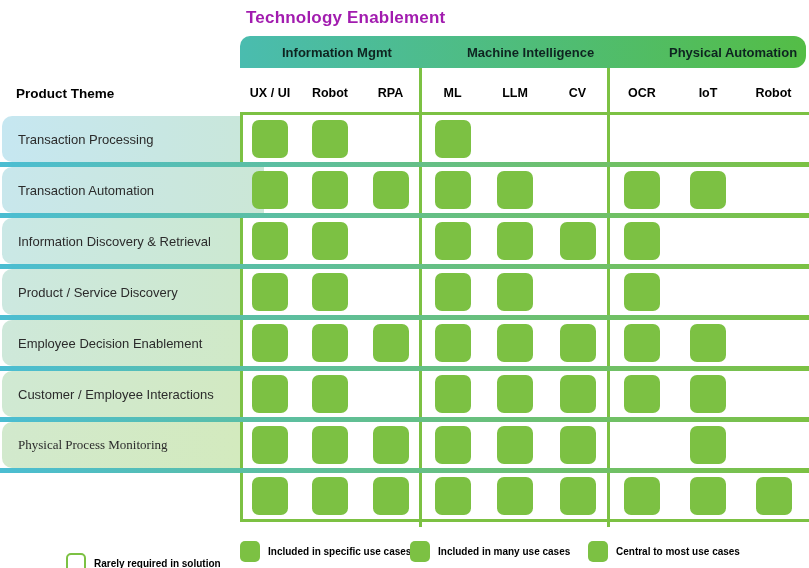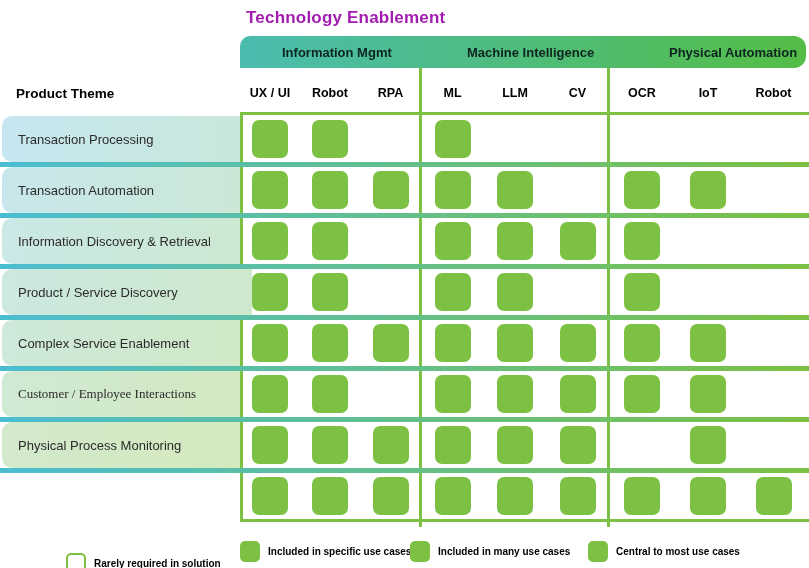--- a/index.html
+++ b/index.html
@@ -119,21 +119,21 @@
           </div>
           <div class="cell"></div>
           <div class="cell"></div>
           <div class="cell"></div>
           <div class="cell"></div>
           <div class="cell"></div>
         </div>
       </div>
       <div class="sep" style="background: linear-gradient(to right, rgb(75, 189, 210), rgb(124, 193, 67));"></div>
       <div class="row">
-        <div class="row-band" style="background: linear-gradient(to right, rgb(200, 231, 236), rgb(203, 231, 214));">
+        <div class="row-band" style="background: linear-gradient(to right, rgb(200, 231, 236), rgb(203, 231, 214)); padding-left: 24px;">
           <span class="row-label">Transaction Automation</span>
         </div>
         <div class="row-cells">
           <div class="cell">
             <div class="sq" style="background: rgb(124, 193, 67);"></div>
           </div>
           <div class="cell">
             <div class="sq" style="background: rgb(124, 193, 67);"></div>
           </div>
           <div class="cell">
@@ -179,21 +179,21 @@
           </div>
           <div class="cell">
             <div class="sq" style="background: rgb(124, 193, 67);"></div>
           </div>
           <div class="cell"></div>
           <div class="cell"></div>
         </div>
       </div>
       <div class="sep" style="background: linear-gradient(to right, rgb(75, 189, 210), rgb(124, 193, 67));"></div>
       <div class="row">
-        <div class="row-band" style="background: linear-gradient(to right, rgb(204, 232, 224), rgb(206, 232, 204)); padding-left: 12px;">
+        <div class="row-band" style="background: linear-gradient(to right, rgb(204, 232, 224), rgb(206, 232, 204));">
           <span class="row-label">Product / Service Discovery</span>
         </div>
         <div class="row-cells">
           <div class="cell">
             <div class="sq" style="background: rgb(124, 193, 67);"></div>
           </div>
           <div class="cell">
             <div class="sq" style="background: rgb(124, 193, 67);"></div>
           </div>
           <div class="cell"></div>
@@ -207,53 +207,53 @@
           <div class="cell">
             <div class="sq" style="background: rgb(124, 193, 67);"></div>
           </div>
           <div class="cell"></div>
           <div class="cell"></div>
         </div>
       </div>
       <div class="sep" style="background: linear-gradient(to right, rgb(75, 189, 210), rgb(124, 193, 67));"></div>
       <div class="row">
         <div class="row-band" style="background: linear-gradient(to right, rgb(206, 232, 218), rgb(208, 233, 199));">
-          <span class="row-label">Complex Service Enablement</span>
-        </div>
-        <div class="row-cells">
-          <div class="cell">
-            <div class="sq" style="background: rgb(124, 193, 67);"></div>
-          </div>
-          <div class="cell">
-            <div class="sq" style="background: rgb(124, 193, 67);"></div>
-          </div>
-          <div class="cell">
-            <div class="sq" style="background: rgb(124, 193, 67);"></div>
-          </div>
-          <div class="cell">
-            <div class="sq" style="background: rgb(124, 193, 67);"></div>
-          </div>
-          <div class="cell">
-            <div class="sq" style="background: rgb(124, 193, 67);"></div>
-          </div>
-          <div class="cell">
-            <div class="sq" style="background: rgb(124, 193, 67);"></div>
-          </div>
-          <div class="cell">
-            <div class="sq" style="background: rgb(124, 193, 67);"></div>
-          </div>
-          <div class="cell">
-            <div class="sq" style="background: rgb(124, 193, 67);"></div>
-          </div>
-          <div class="cell"></div>
-        </div>
-      </div>
-      <div class="sep" style="background: linear-gradient(to right, rgb(75, 189, 210), rgb(124, 193, 67));"></div>
-      <div class="row">
-        <div class="row-band" style="background: linear-gradient(to right, rgb(208, 233, 211), rgb(210, 233, 194)); font-family: Liberation Serif, serif;">
+          <span class="row-label">Employee Decision Enablement</span>
+        </div>
+        <div class="row-cells">
+          <div class="cell">
+            <div class="sq" style="background: rgb(124, 193, 67);"></div>
+          </div>
+          <div class="cell">
+            <div class="sq" style="background: rgb(124, 193, 67);"></div>
+          </div>
+          <div class="cell">
+            <div class="sq" style="background: rgb(124, 193, 67);"></div>
+          </div>
+          <div class="cell">
+            <div class="sq" style="background: rgb(124, 193, 67);"></div>
+          </div>
+          <div class="cell">
+            <div class="sq" style="background: rgb(124, 193, 67);"></div>
+          </div>
+          <div class="cell">
+            <div class="sq" style="background: rgb(124, 193, 67);"></div>
+          </div>
+          <div class="cell">
+            <div class="sq" style="background: rgb(124, 193, 67);"></div>
+          </div>
+          <div class="cell">
+            <div class="sq" style="background: rgb(124, 193, 67);"></div>
+          </div>
+          <div class="cell"></div>
+        </div>
+      </div>
+      <div class="sep" style="background: linear-gradient(to right, rgb(75, 189, 210), rgb(124, 193, 67));"></div>
+      <div class="row">
+        <div class="row-band" style="background: linear-gradient(to right, rgb(208, 233, 211), rgb(210, 233, 194));">
           <span class="row-label">Customer / Employee Interactions</span>
         </div>
         <div class="row-cells">
           <div class="cell">
             <div class="sq" style="background: rgb(124, 193, 67);"></div>
           </div>
           <div class="cell">
             <div class="sq" style="background: rgb(124, 193, 67);"></div>
           </div>
           <div class="cell"></div>
@@ -270,21 +270,21 @@
             <div class="sq" style="background: rgb(124, 193, 67);"></div>
           </div>
           <div class="cell">
             <div class="sq" style="background: rgb(124, 193, 67);"></div>
           </div>
           <div class="cell"></div>
         </div>
       </div>
       <div class="sep" style="background: linear-gradient(to right, rgb(75, 189, 210), rgb(124, 193, 67));"></div>
       <div class="row">
-        <div class="row-band" style="background: linear-gradient(to right, rgb(210, 233, 205), rgb(211, 234, 190));">
+        <div class="row-band" style="background: linear-gradient(to right, rgb(210, 233, 205), rgb(211, 234, 190)); font-family: Liberation Serif, serif;">
           <span class="row-label">Physical Process Monitoring</span>
         </div>
         <div class="row-cells">
           <div class="cell">
             <div class="sq" style="background: rgb(124, 193, 67);"></div>
           </div>
           <div class="cell">
             <div class="sq" style="background: rgb(124, 193, 67);"></div>
           </div>
           <div class="cell">

